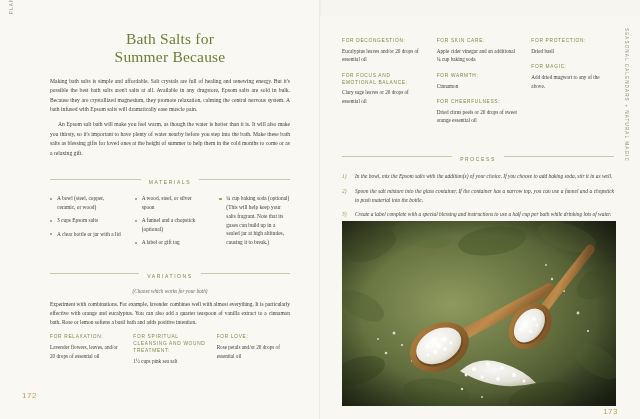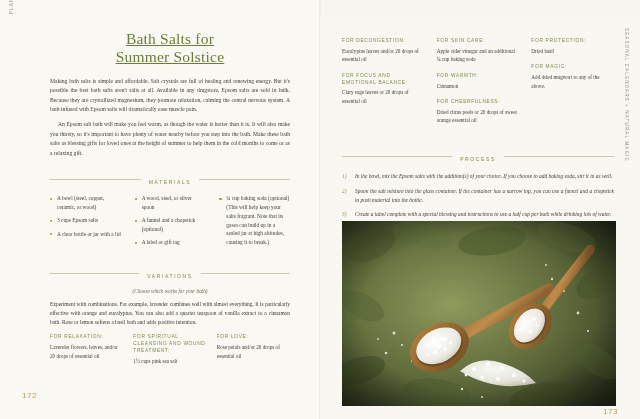--- a/index.html
+++ b/index.html
@@ -51,21 +51,20 @@
 
   h1.title {
     font-family:"Liberation Serif", serif;
     color:#6b7d3a;
     font-size:15.5px;
     line-height:1.18;
     font-weight:normal;
     margin:0 0 10px 0;
     text-align:center;
     letter-spacing:0.2px;
-    text-decoration:underline;
   }
   h1.title .l2 { display:block; }
 
   p.body {
     font-size:5.6px;
     line-height:1.72;
     text-align:justify;
     margin:0 0 5px 0;
     color:#41413a;
   }
@@ -172,21 +171,21 @@
 
   <div class="page page-left">
 
     <div class="vrun vrun-left">Plant Magic at Home</div>
     <div class="folio folio-left">172</div>
 
     <div class="lcol">
 
       <h1 class="title">
         <span>Bath Salts for</span>
-        <span class="l2">Summer Solstice</span>
+        <span class="l2">Summer Because</span>
       </h1>
 
       <p class="body">Making bath salts is simple and affordable. Salt crystals are full of healing and renewing energy. But it's possible the best bath salts aren't salts at all. Available in any drugstore, Epsom salts are sold in bulk. Because they are crystallized magnesium, they promote relaxation, calming the central nervous system. A bath infused with Epsom salts will dramatically ease muscle pain.</p>
       <p class="body indent">An Epsom salt bath will make you feel warm, as though the water is hotter than it is. It will also make you thirsty, so it's important to have plenty of water nearby before you step into the bath. Make these bath salts as blessing gifts for loved ones at the height of summer to help them in the cold months to come or as a relaxing gift.</p>
 
       <div class="boxhead">
         <div class="rule"></div>
         <span>Materials</span>
       </div>
 

